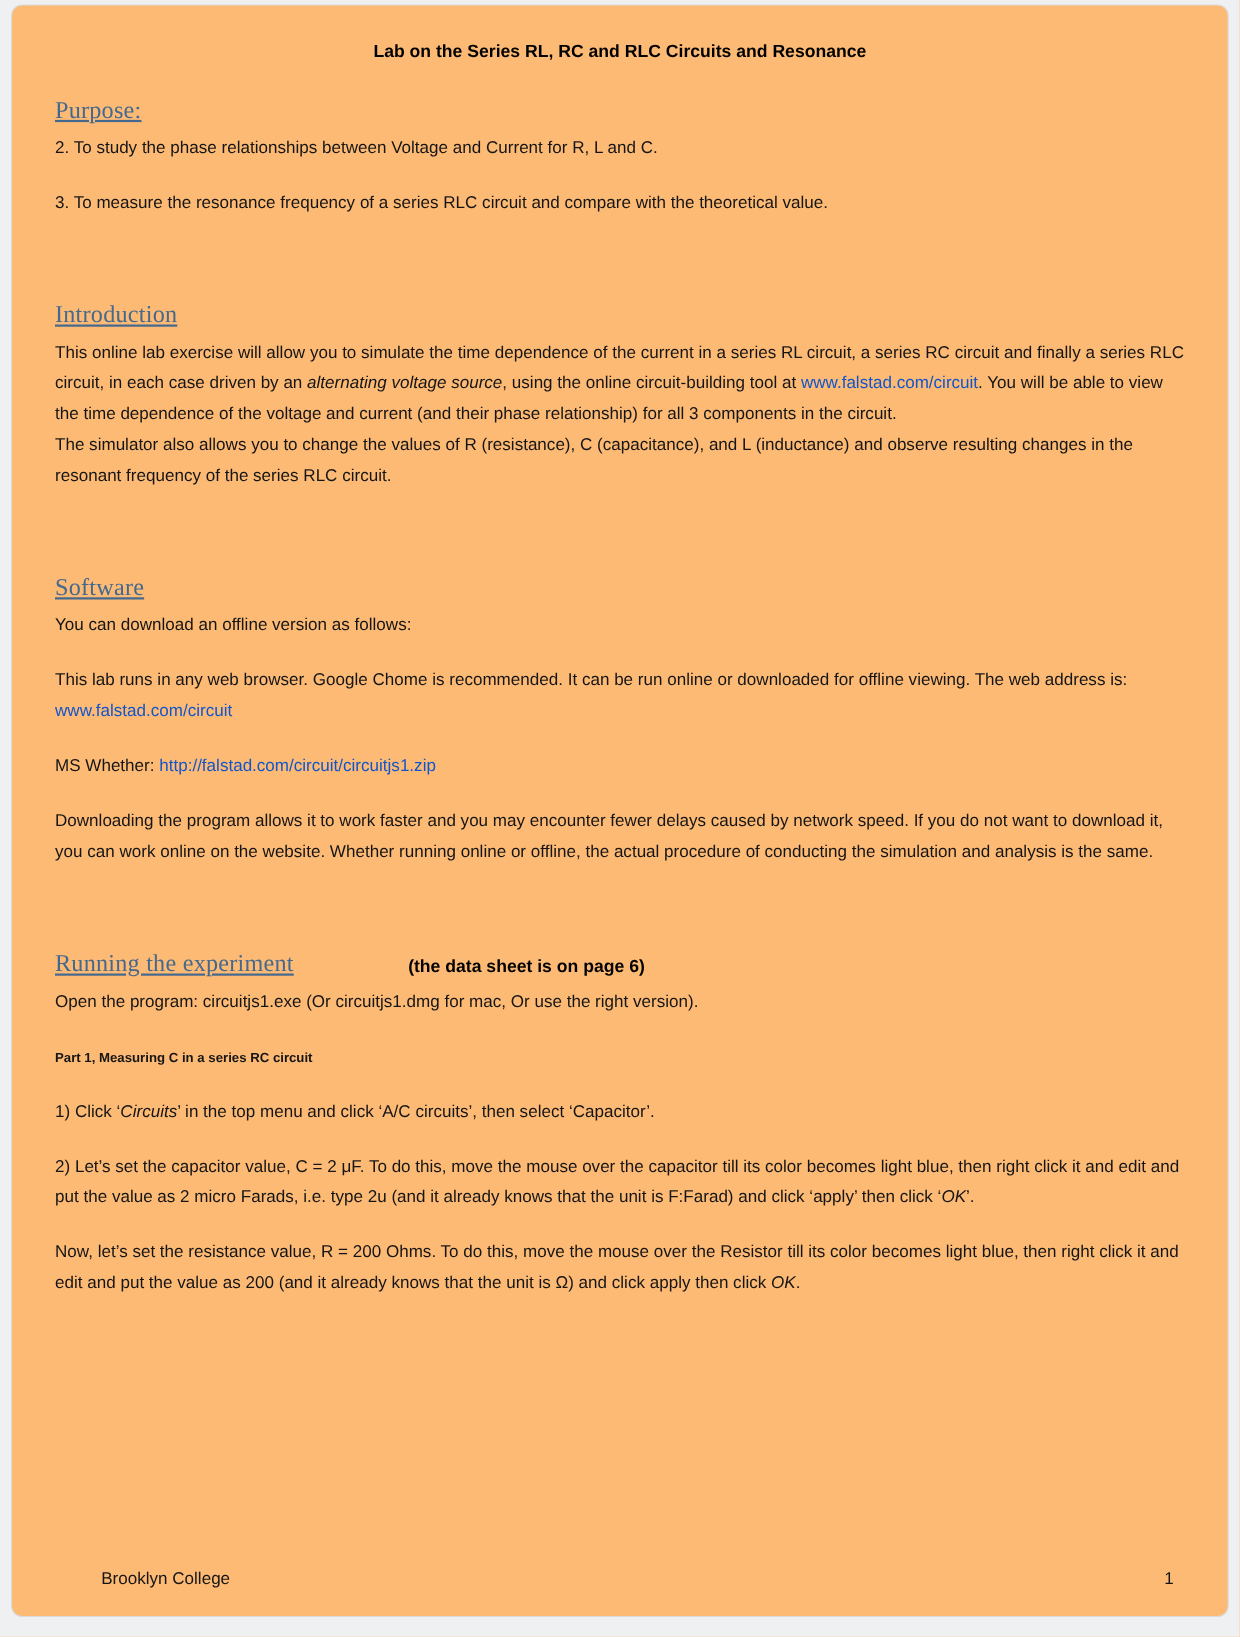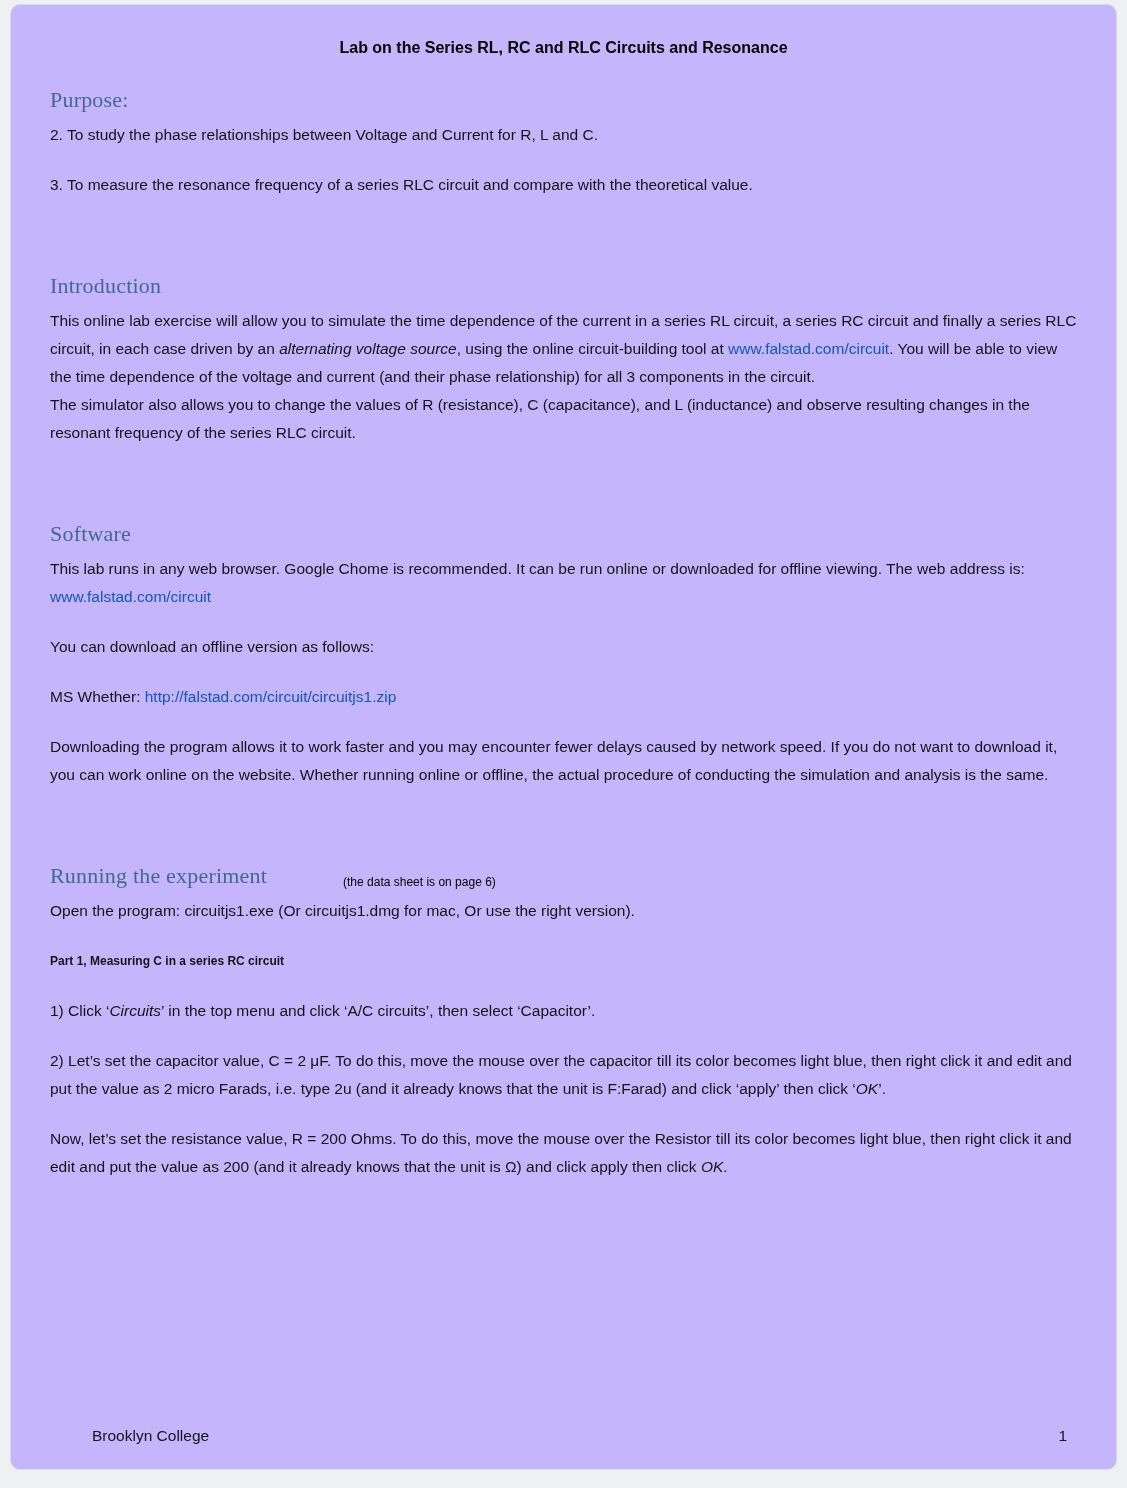--- a/index.html
+++ b/index.html
@@ -7,21 +7,21 @@
   body {
     width: 1127px; height: 1488px;
     background: #eef0f2;
     font-family: "Liberation Sans", sans-serif;
     color: #151515;
     position: relative;
   }
   .page {
     position: absolute;
     top: 4px; left: 10px; right: 10px; bottom: 18px;
-    background: #c4b5fd;
+    background: #fdba74;
     border: 1px solid #d9dbdd;
     border-radius: 10px;
     padding: 30px 39px 70px 39px;
     overflow: hidden;
   }
   .title {
     font-size: 16px;
     font-weight: 700;
     text-align: center;
     color: #000;
@@ -29,20 +29,21 @@
   }
   .section { margin-top: 0; }
   .section.gap { margin-top: 74px; }
   .heading {
     font-family: "Liberation Serif", serif;
     font-weight: 400;
     font-size: 22px;
     color: #44698f;
     margin: 0 0 8px 0;
     letter-spacing: 0.2px;
+    text-decoration: underline;
   }
   p.para {
     font-size: 15.5px;
     line-height: 28px;
     margin: 0 0 22px 0;
   }
   p.para.tight { margin-bottom: 0; }
   p.para.last { margin-bottom: 0; }
   .seg-i { font-style: italic; }
   a, .seg-a {
@@ -50,24 +51,24 @@
     cursor: pointer;
   }
   .heading-row {
     display: flex;
     align-items: flex-end;
     margin: 0 0 8px 0;
   }
   .heading-row .heading { margin: 0; }
   .heading-note {
     font-family: "Liberation Sans", sans-serif;
-    font-weight: 400;
-    font-size: 12px;
+    font-weight: 700;
+    font-size: 16px;
     color: #000;
-    margin-left: 76px;
+    margin-left: 104px;
   }
   .part-heading {
     font-size: 12px;
     line-height: 28px;
     font-weight: 700;
     margin: 0 0 22px 0;
   }
   .footer {
     position: absolute;
     left: 49px; right: 49px; bottom: 24px;
@@ -92,22 +93,22 @@
   </div>
 
   <div class="section gap">
     <h2 class="heading">Introduction</h2>
     <p class="para tight"><span>This online lab exercise will allow you to simulate the time dependence of the current in a series RL circuit, a series RC circuit and finally a series RLC circuit, in each case driven by an </span><span class="seg-i">alternating voltage source</span><span>, using the online circuit-building tool at </span><a class="seg-a">www.falstad.com/circuit</a><span>.  You will be able to view the time dependence of the voltage and current (and their phase relationship) for all 3 components in the circuit.</span></p>
     <p class="para last">The simulator also allows you to change the values of R (resistance), C (capacitance), and L (inductance) and observe resulting changes in the resonant frequency of the series RLC circuit.</p>
   </div>
 
   <div class="section gap">
     <h2 class="heading">Software</h2>
+    <p class="para">You can download an offline version as follows:</p>
     <p class="para"><span>This lab runs in any web browser. Google Chome is recommended. It can be run online or downloaded for offline viewing. The web address is: </span><a class="seg-a">www.falstad.com/circuit</a></p>
-    <p class="para">You can download an offline version as follows:</p>
     <p class="para"><span>MS Whether: </span><a class="seg-a">http://falstad.com/circuit/circuitjs1.zip</a></p>
     <p class="para last">Downloading the program allows it to work faster and you may encounter fewer delays caused by network speed. If you do not want to download it, you can work online on the website. Whether running online or offline, the actual procedure of conducting the simulation and analysis is the same.</p>
   </div>
 
   <div class="section gap">
     <div class="heading-row">
       <h2 class="heading">Running the experiment</h2>
       <span class="heading-note">(the data sheet is on page 6)</span>
     </div>
     <p class="para">Open the program: circuitjs1.exe  (Or circuitjs1.dmg for mac, Or use the right version).</p>

